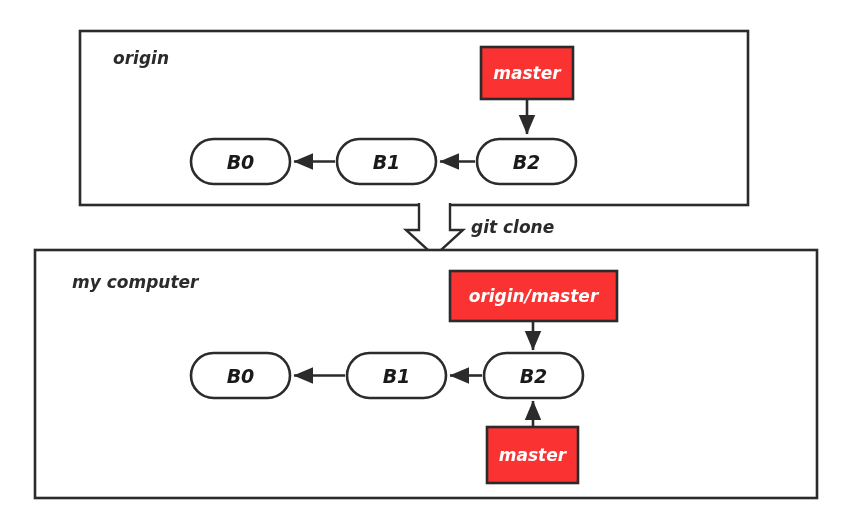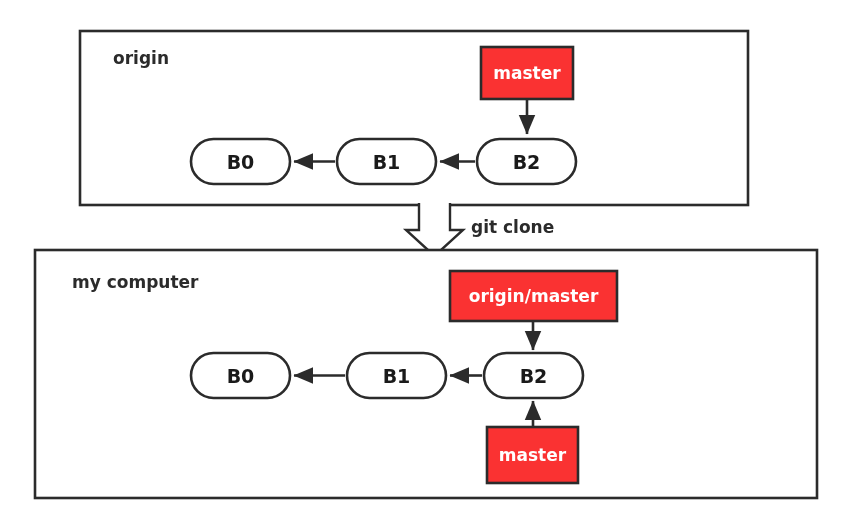--- a/index.html
+++ b/index.html
@@ -13,20 +13,21 @@
     position: relative;
     font-family: "DejaVu Sans", "Liberation Sans", sans-serif;
     overflow: hidden;
   }
   #canvas {
     position: absolute;
     left: 0;
     top: 0;
     width: 860px;
     height: 528px;
+    font-style: italic;
   }
   .diagram-svg {
     position: absolute;
     left: 0;
     top: 0;
     width: 860px;
     height: 528px;
   }
   .container-label {
     font-size: 17px;

